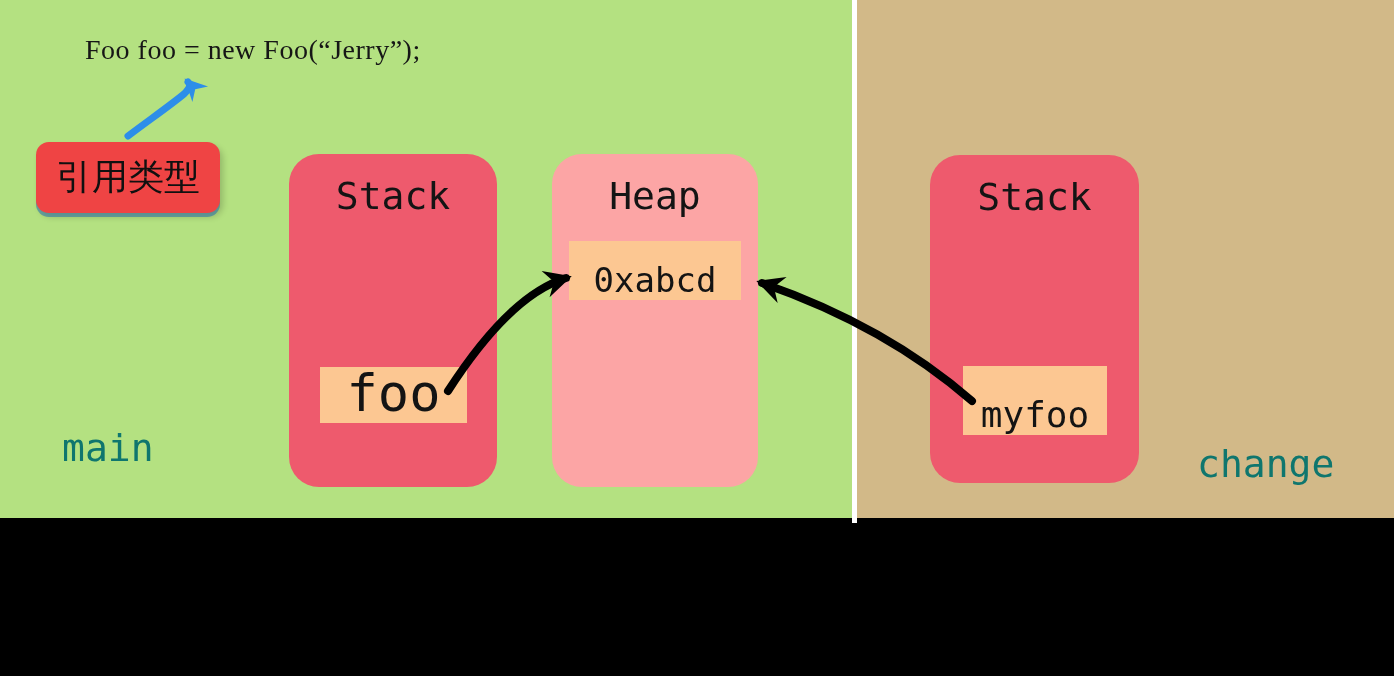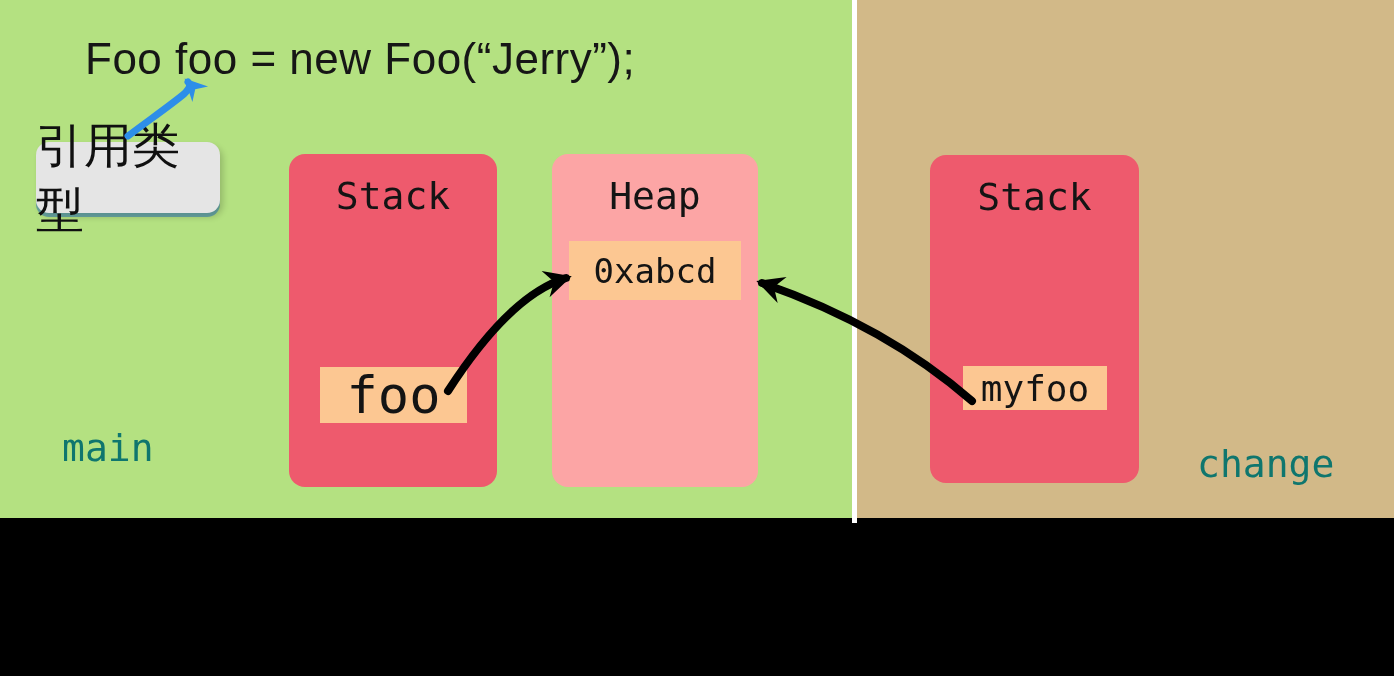--- a/index.html
+++ b/index.html
@@ -5,44 +5,44 @@
   html,body{margin:0;padding:0;background:#000;}
   #stage{
     position:relative;width:1394px;height:676px;overflow:hidden;
     background:#000;font-family:"Liberation Sans",sans-serif;
   }
   .region{position:absolute;top:0;height:518px;}
   #region-main{left:0;width:852px;background:#b4e181;}
   #region-change{left:857px;width:537px;background:#d2b988;}
   #divider{position:absolute;left:852px;top:0;width:5px;height:523px;background:#ffffff;}
   #code-line{
-    position:absolute;left:85px;top:34px;font-size:44px;color:#161616;
-    letter-spacing:0.5px;white-space:nowrap;
+    position:absolute;left:85px;top:34px;font-size:28px;color:#161616;
+    letter-spacing:0.5px;white-space:nowrap;font-family:Liberation Serif, serif;
   }
   #callout{
     position:absolute;left:36px;top:142px;width:184px;height:71px;
-    background:#e5e5e5;border-radius:13px;display:flex;align-items:center;justify-content:center;
+    background:#ef4444;border-radius:13px;display:flex;align-items:center;justify-content:center;
     box-shadow:0 4px 0 rgba(40,110,175,0.55), 3px 4px 6px rgba(0,0,0,0.18);
-    font-family:"DejaVu Sans",sans-serif;font-size:48px;color:#101010;
+    font-family:"DejaVu Sans",sans-serif;font-size:36px;color:#101010;
   }
   .memboxtitle{
     text-align:center;padding-top:20px;
     font-family:"DejaVu Sans Mono",monospace;font-size:38px;color:#141414;
   }
-  .membox{position:absolute;border-radius:16px;}
+  .membox{position:absolute;border-radius:30px;}
   #left-stack-box{left:289px;top:154px;width:208px;height:333px;background:#ee5a6d;}
   #heap-box{left:552px;top:154px;width:206px;height:333px;background:#fca5a5;}
   #right-stack-box{left:930px;top:155px;width:209px;height:328px;background:#ee5a6d;}
   .slot{
-    position:absolute;background:#fcc792;display:flex;align-items:center;justify-content:center;
+    position:absolute;background:#fcc792;display:flex;align-items:flex-end;justify-content:center;
     font-family:"DejaVu Sans Mono",monospace;color:#141414;
   }
   #foo-slot{left:320px;top:367px;width:147px;height:56px;font-size:52px;}
   #addr-slot{left:569px;top:241px;width:172px;height:59px;font-size:34px;}
-  #myfoo-slot{left:963px;top:366px;width:144px;height:44px;font-size:36px;}
+  #myfoo-slot{left:963px;top:366px;width:144px;height:69px;font-size:36px;}
   .frame-label{
     position:absolute;font-family:"DejaVu Sans Mono",monospace;font-size:38px;color:#0f766e;
   }
   #main-label{left:62px;top:426px;}
   #change-label{left:1197px;top:442px;text-align:right;}
   #arrow-layer{position:absolute;left:0;top:0;width:1394px;height:676px;pointer-events:none;}
 </style>
 </head>
 <body>
 

